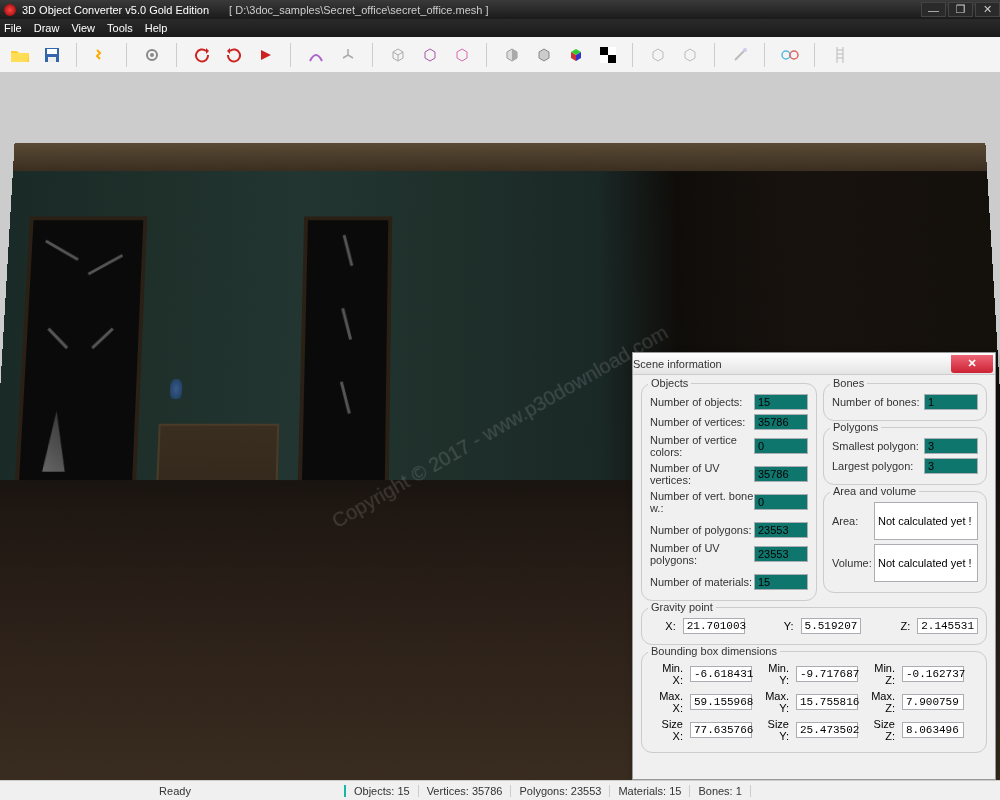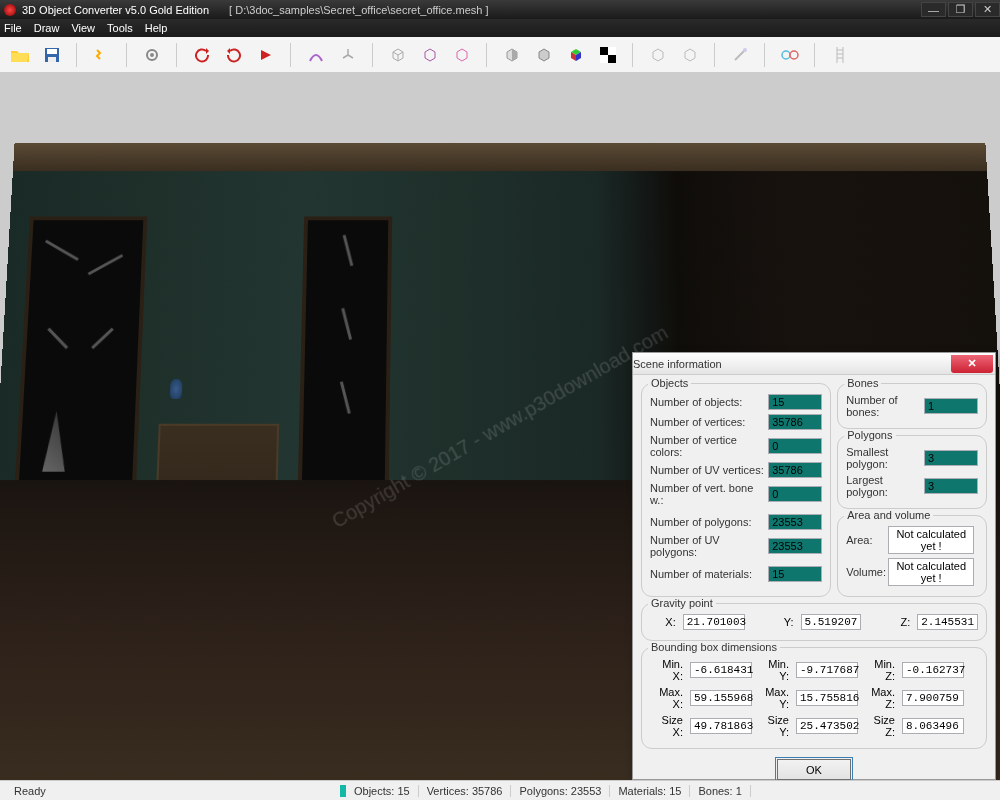--- a/index.html
+++ b/index.html
@@ -48,30 +48,30 @@
 .dialog-title { height: 22px; background: linear-gradient(#fefefe,#e4e4e4); border-bottom: 1px solid #ccc; display: flex; align-items: center; color: #333; }
 .dialog-title .spacer { flex: 1; }
 .dialog-title .close { width: 42px; height: 18px; background: linear-gradient(#e67,#c23); color: #fff; display: flex; align-items: center; justify-content: center; border-radius: 0 0 3px 3px; margin-right: 2px; font-weight: bold; }
 .dialog-body { padding: 8px; display: flex; flex-direction: column; gap: 6px; height: calc(100% - 22px); }
 .dialog-row1 { display: flex; gap: 6px; }
 .groupbox { border: 1px solid #ccc; border-radius: 11px; padding: 10px 8px 6px; position: relative; }
 .groupbox > .legend { position: absolute; top: -7px; left: 6px; background: #f0f0f0; padding: 0 3px; color: #333; }
 .field-row { display: flex; align-items: center; margin-bottom: 4px; }
 .field-row .lbl { flex: 1; color: #333; }
 .field-row .val { width: 54px; background: #0f766e; border: 1px solid #abadb3; padding: 1px 3px; }
-.field-row .valw { width: 86px; background: #fff; border: 1px solid #abadb3; padding: 1px 3px; text-align: center; }
+.field-row .valw { width: 104px; background: #fff; border: 1px solid #abadb3; padding: 12px 3px; }
 .triple { display: flex; gap: 4px; align-items: center; margin-bottom: 4px; }
 .triple .lbl { text-align: right; padding-right: 3px; }
 .triple .val { width: 62px; background: #fff; border: 1px solid #abadb3; padding: 1px 3px; font-family: Liberation Mono, monospace; }
 .dialog-footer { display:flex; justify-content:center; padding: 4px 0; }
 .okbtn { width: 74px; height: 21px; border: 1px solid #707070; background: linear-gradient(#f2f2f2,#e3e3e3); outline: 1px solid #3c7fb1; outline-offset: 1px; }
 
 .statusbar { position: absolute; bottom: 0; left: 0; right: 0; height: 20px; background: #f0f0f0; border-top: 1px solid #ccc; display: flex; align-items: center; padding: 0 6px; color: #333; }
 .statusbar .scell { padding: 0 8px; border-right: 1px solid #ccc; }
-.statusbar .scell:first-child { flex: 0 0 340px; border-right: 6px solid #14b8a6; }
+.statusbar .scell:first-child { flex: 0 0 340px; border-right: 2px solid #14b8a6; text-align: center; }
 </style>
 </head>
 <body>
 
 <div class="titlebar">
   <div class="app-icon"></div>
   <span class="title">3D Object Converter v5.0 Gold Edition</span>
   <span class="path">[ D:\3doc_samples\Secret_office\secret_office.mesh ]</span>
   <div class="spacer"></div>
   <div class="winbtn">—</div>
@@ -342,31 +342,28 @@
       <div class="triple">
         <span class="lbl" style="width:36px">Max. X:</span>
           <span class="val">59.155968</span>
         <span class="lbl" style="width:36px">Max. Y:</span>
           <span class="val">15.755816</span>
         <span class="lbl" style="width:36px">Max. Z:</span>
           <span class="val">7.900759</span>
       </div>
       <div class="triple">
         <span class="lbl" style="width:36px">Size X:</span>
-          <span class="val">49.781863</span>
+          <span class="val">77.635766</span>
         <span class="lbl" style="width:36px">Size Y:</span>
           <span class="val">25.473502</span>
         <span class="lbl" style="width:36px">Size Z:</span>
           <span class="val">8.063496</span>
       </div>
     </div>
 
-    <div class="dialog-footer">
-      <button class="okbtn">OK</button>
-    </div>
   </div>
 </div>
 
 <div class="statusbar">
   <div class="scell">Ready</div>
   <div class="scell">Objects: 15</div>
   <div class="scell">Vertices: 35786</div>
   <div class="scell">Polygons: 23553</div>
   <div class="scell">Materials: 15</div>
   <div class="scell">Bones: 1</div>

